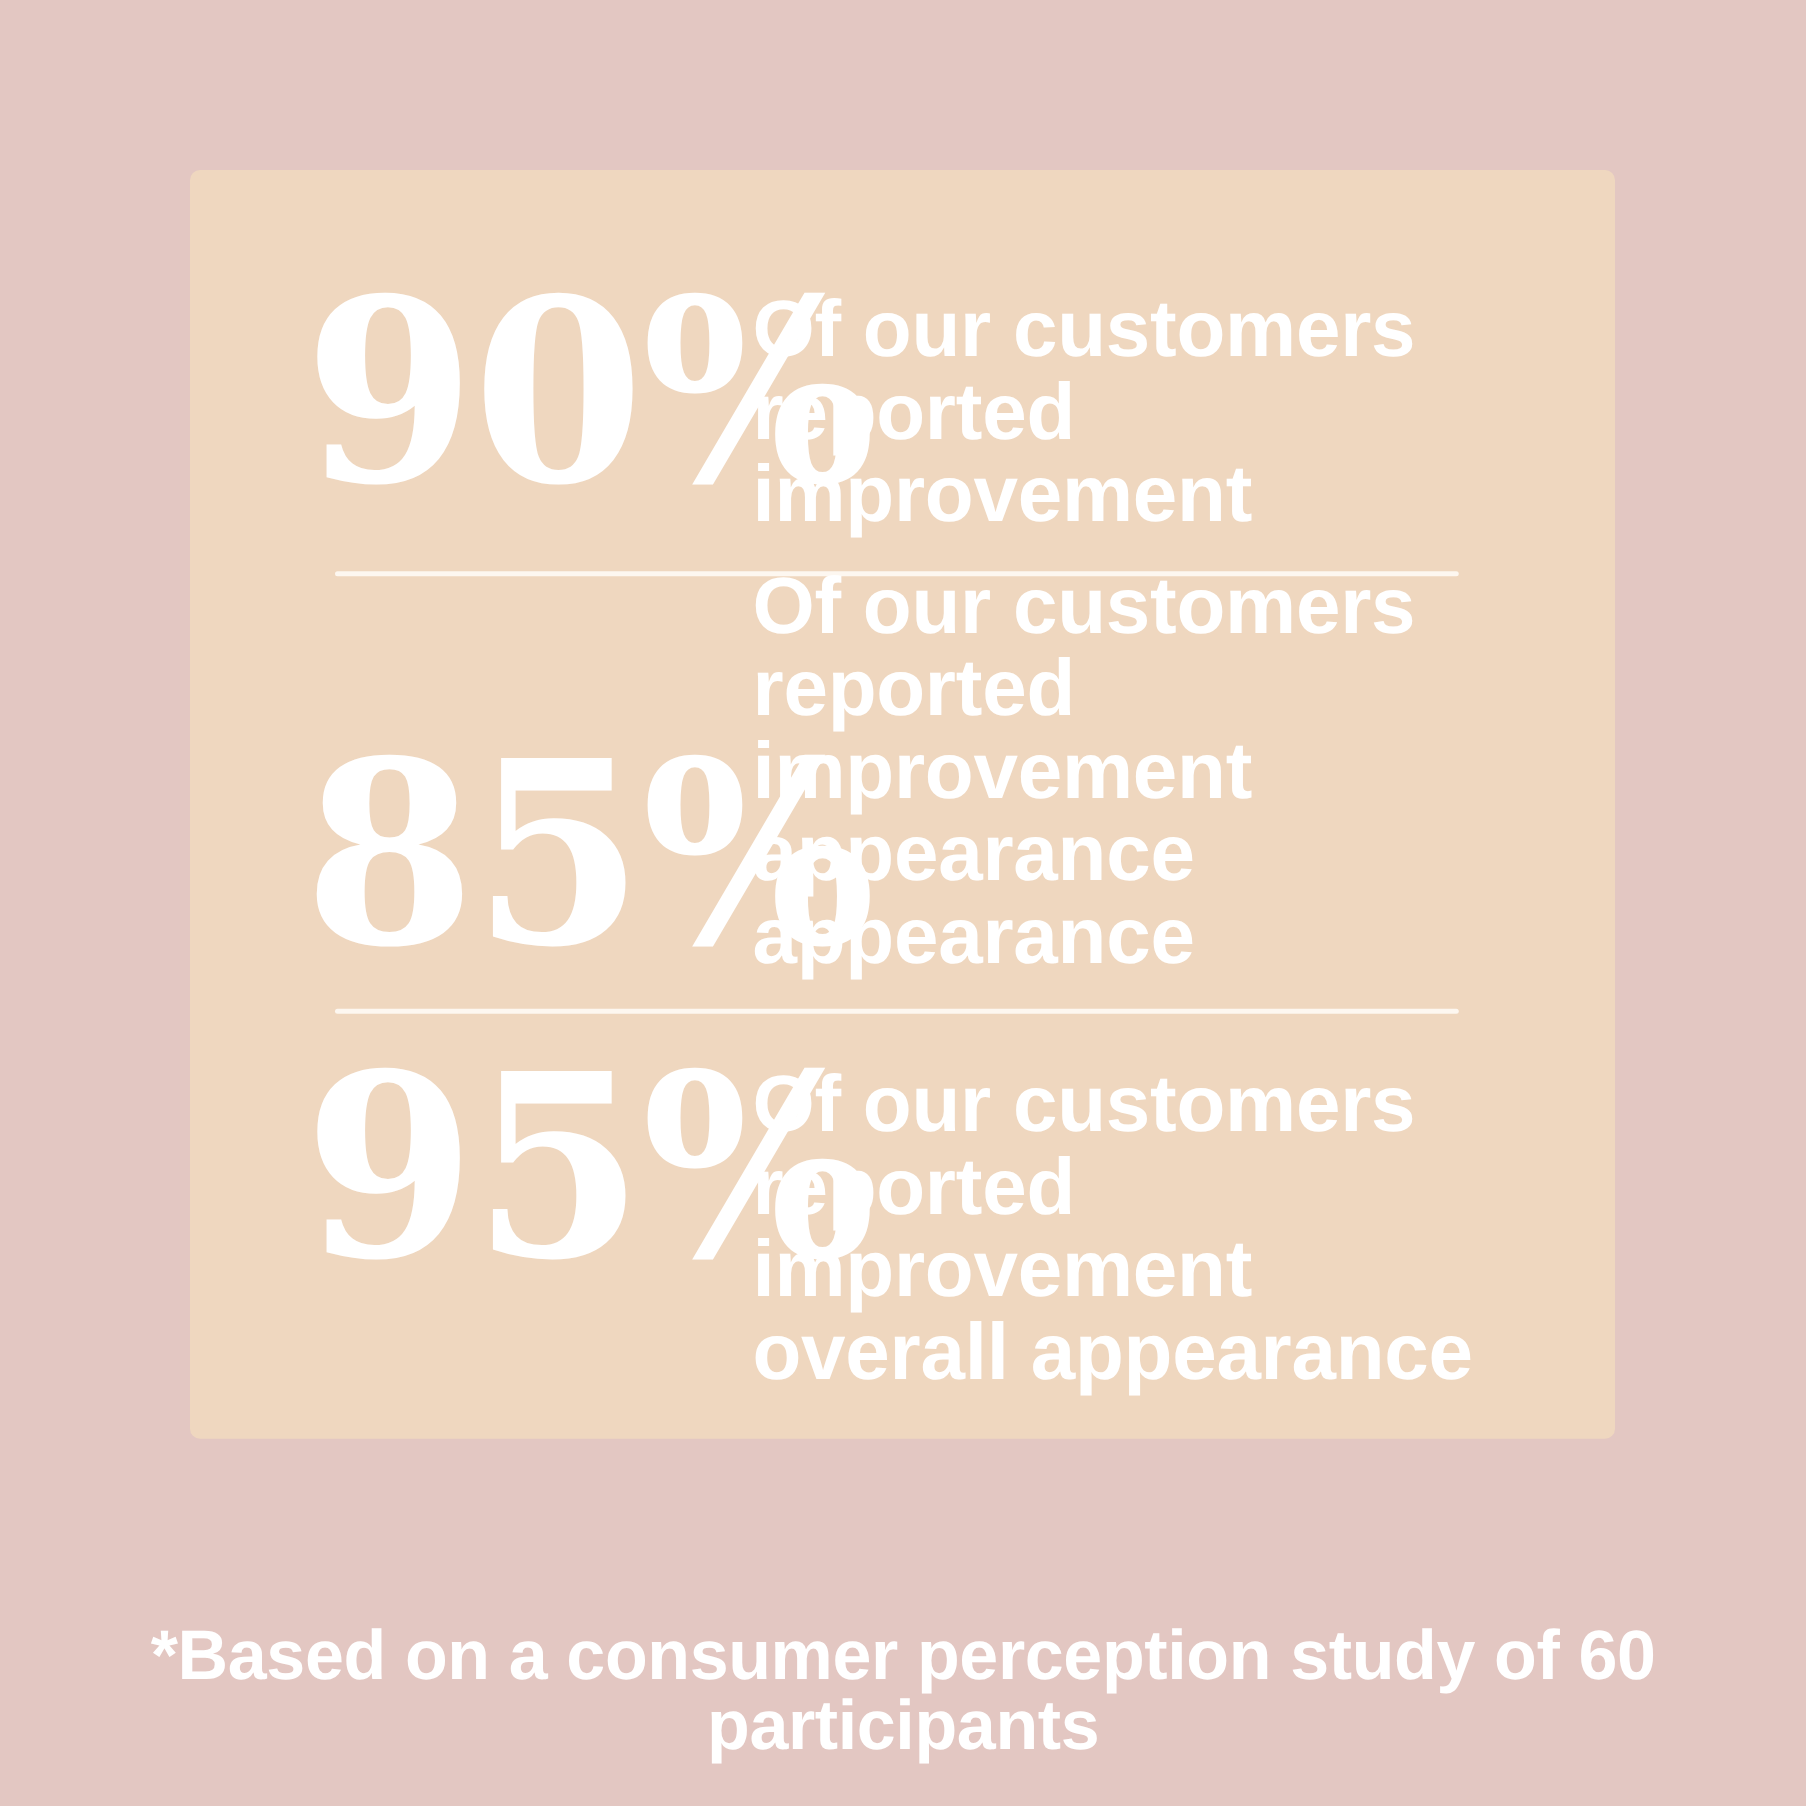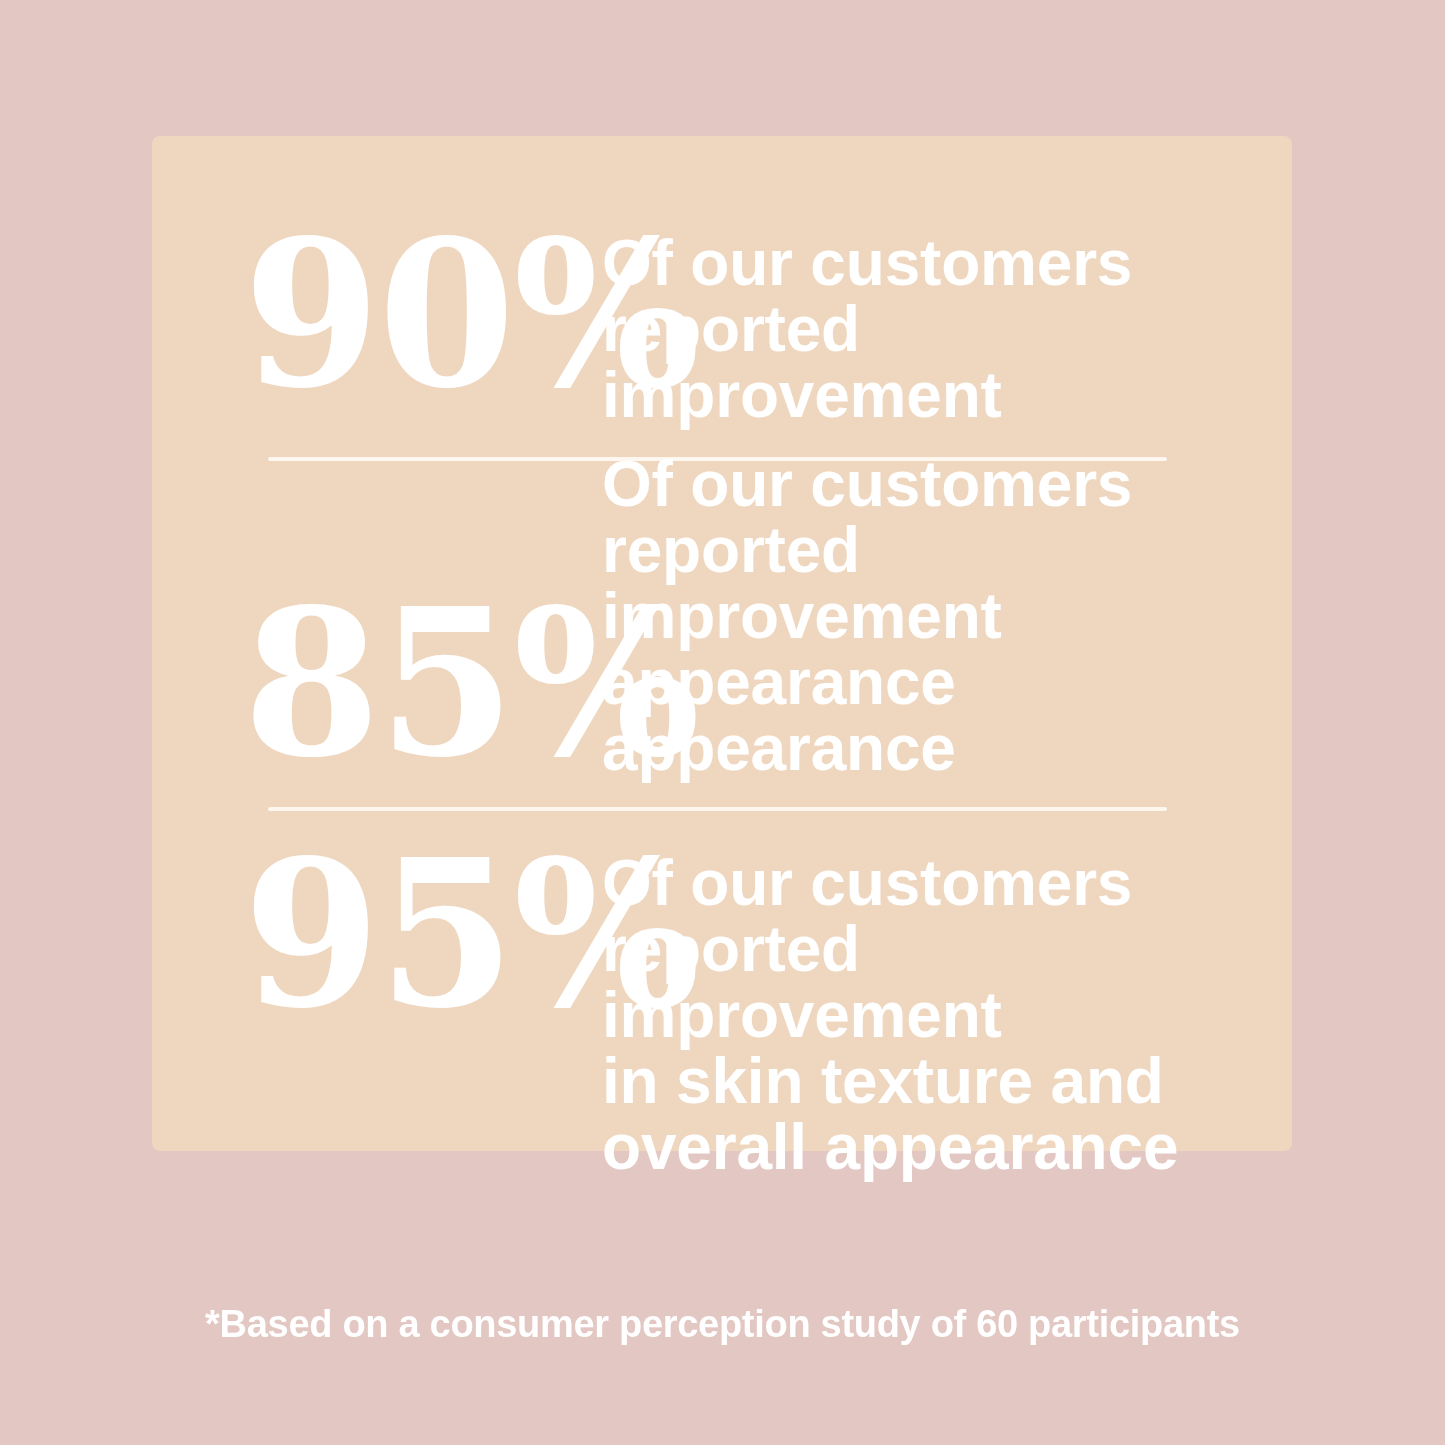--- a/index.html
+++ b/index.html
@@ -79,21 +79,21 @@
   #divider-1 { top: 671px; }
 
   #footnote {
     position: absolute;
     left: 0;
     top: 1296px;
     width: 1445px;
     text-align: center;
     font-family: "Liberation Sans", sans-serif;
     font-weight: 700;
-    font-size: 38px;
+    font-size: 56px;
     line-height: 56px;
     color: #ffffff;
     letter-spacing: -0.3px;
   }
 </style>
 </head>
 <body>
 
 <div id="stats-card">
 
@@ -116,20 +116,19 @@
     </div>
   </div>
 
   <div class="divider" id="divider-1"></div>
 
   <div class="stat-row" id="stat-row-2">
     <div class="stat-figure">95%</div>
     <div class="stat-text">
       <span class="tline">Of our customers</span>
       <span class="tline">reported improvement</span>
-      <span class="tline">in skin texture and</span>
       <span class="tline">overall appearance</span>
     </div>
   </div>
 
 </div>
 
 <div id="footnote">*Based on a consumer perception study of 60 participants</div>
 
 </body></html>

